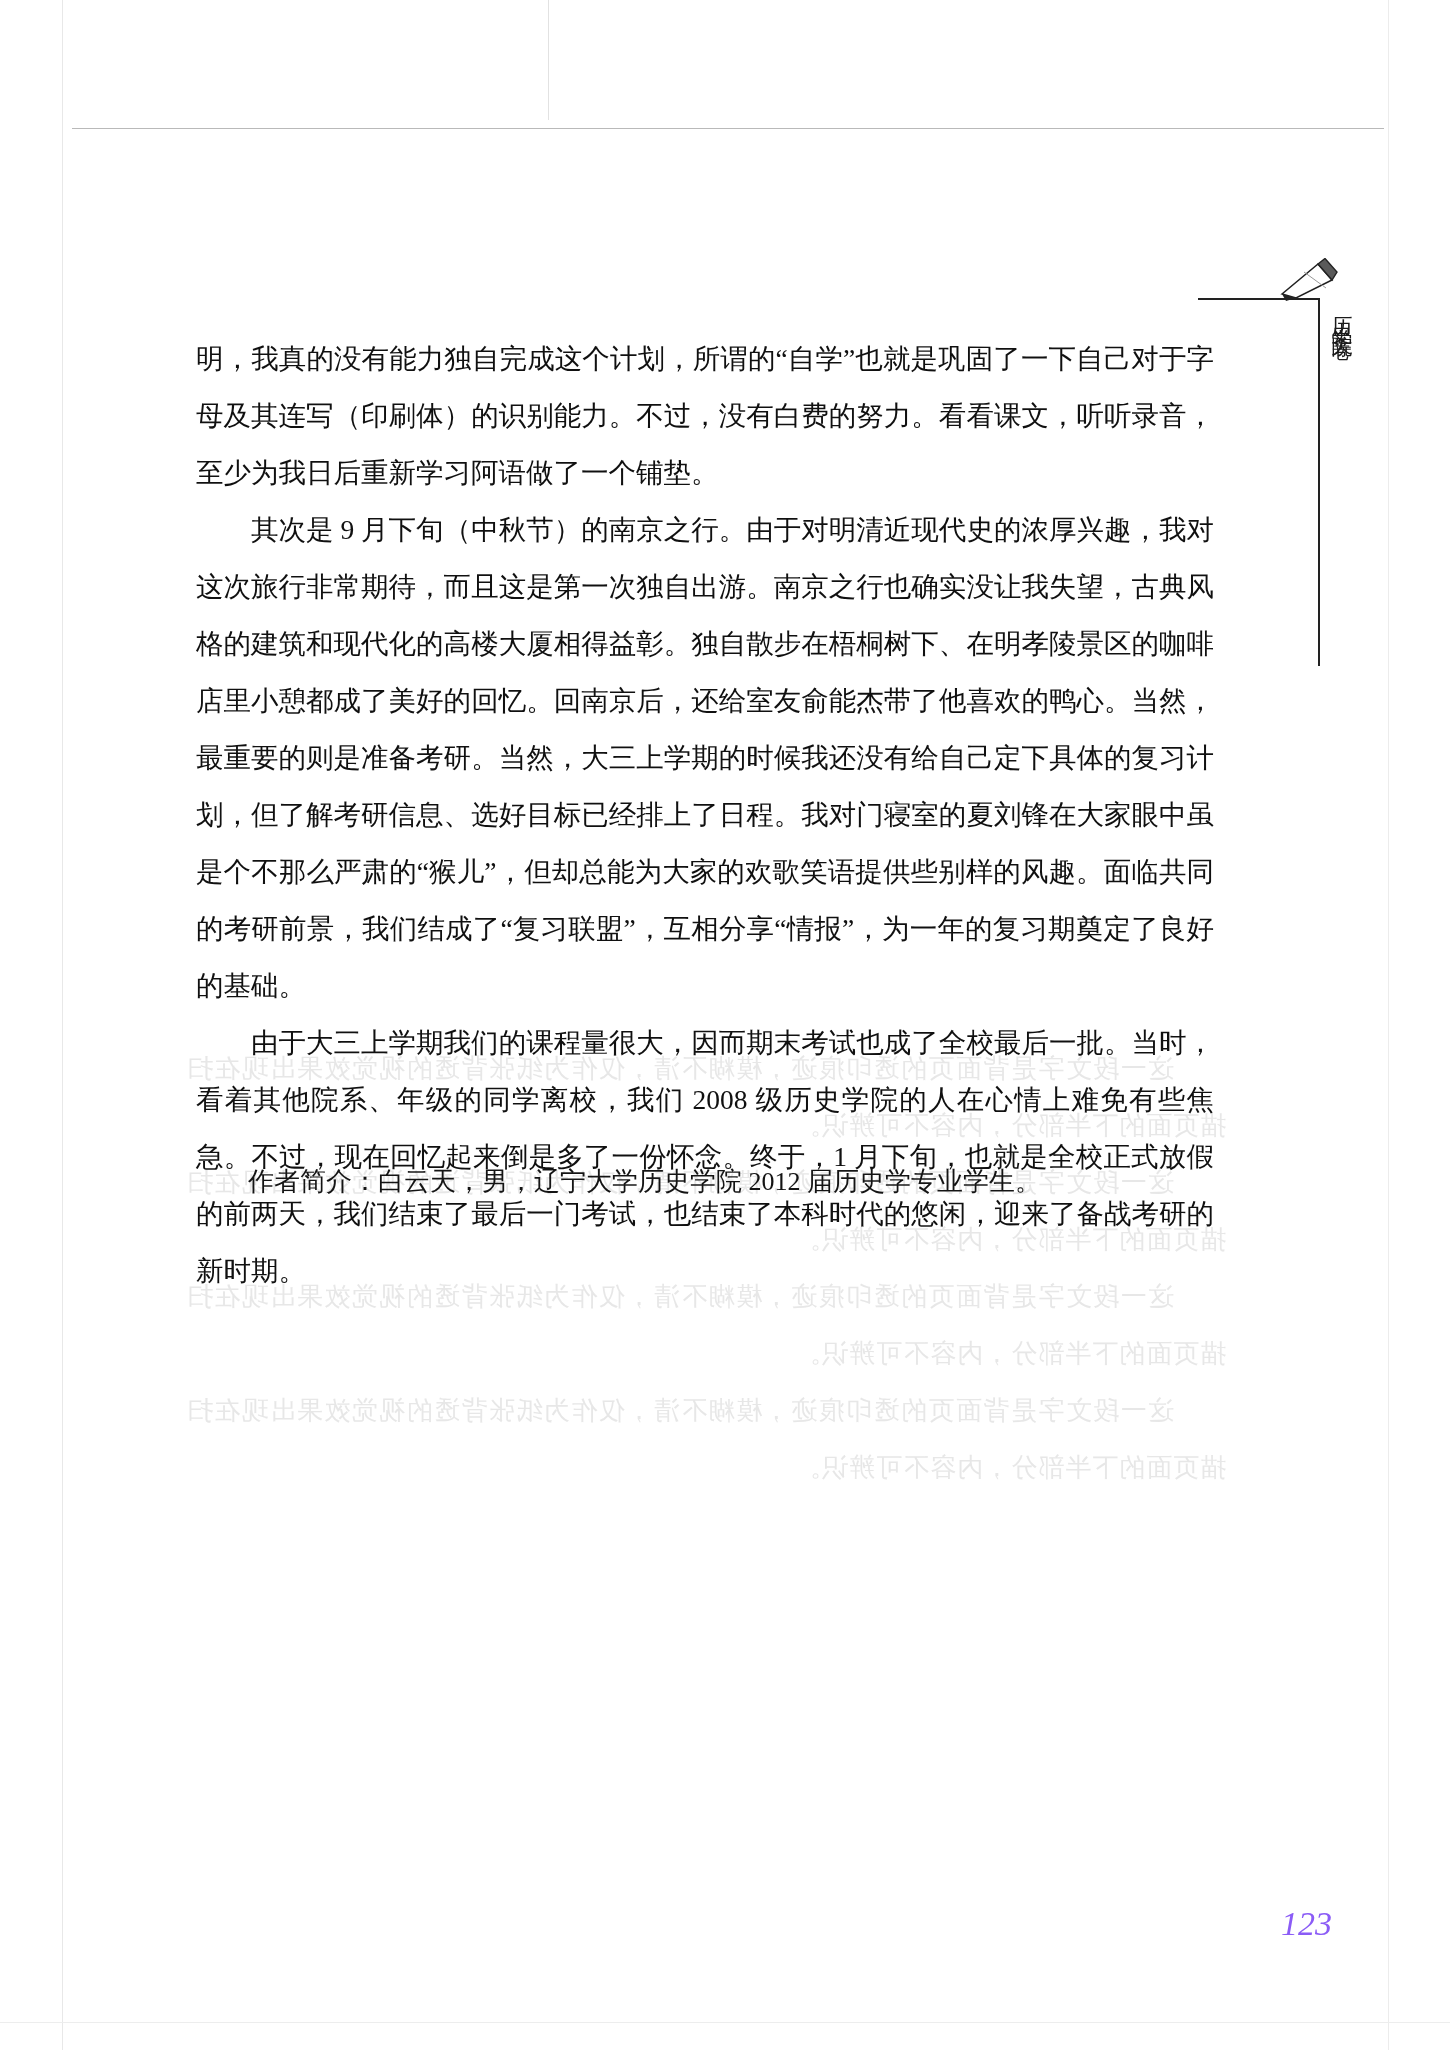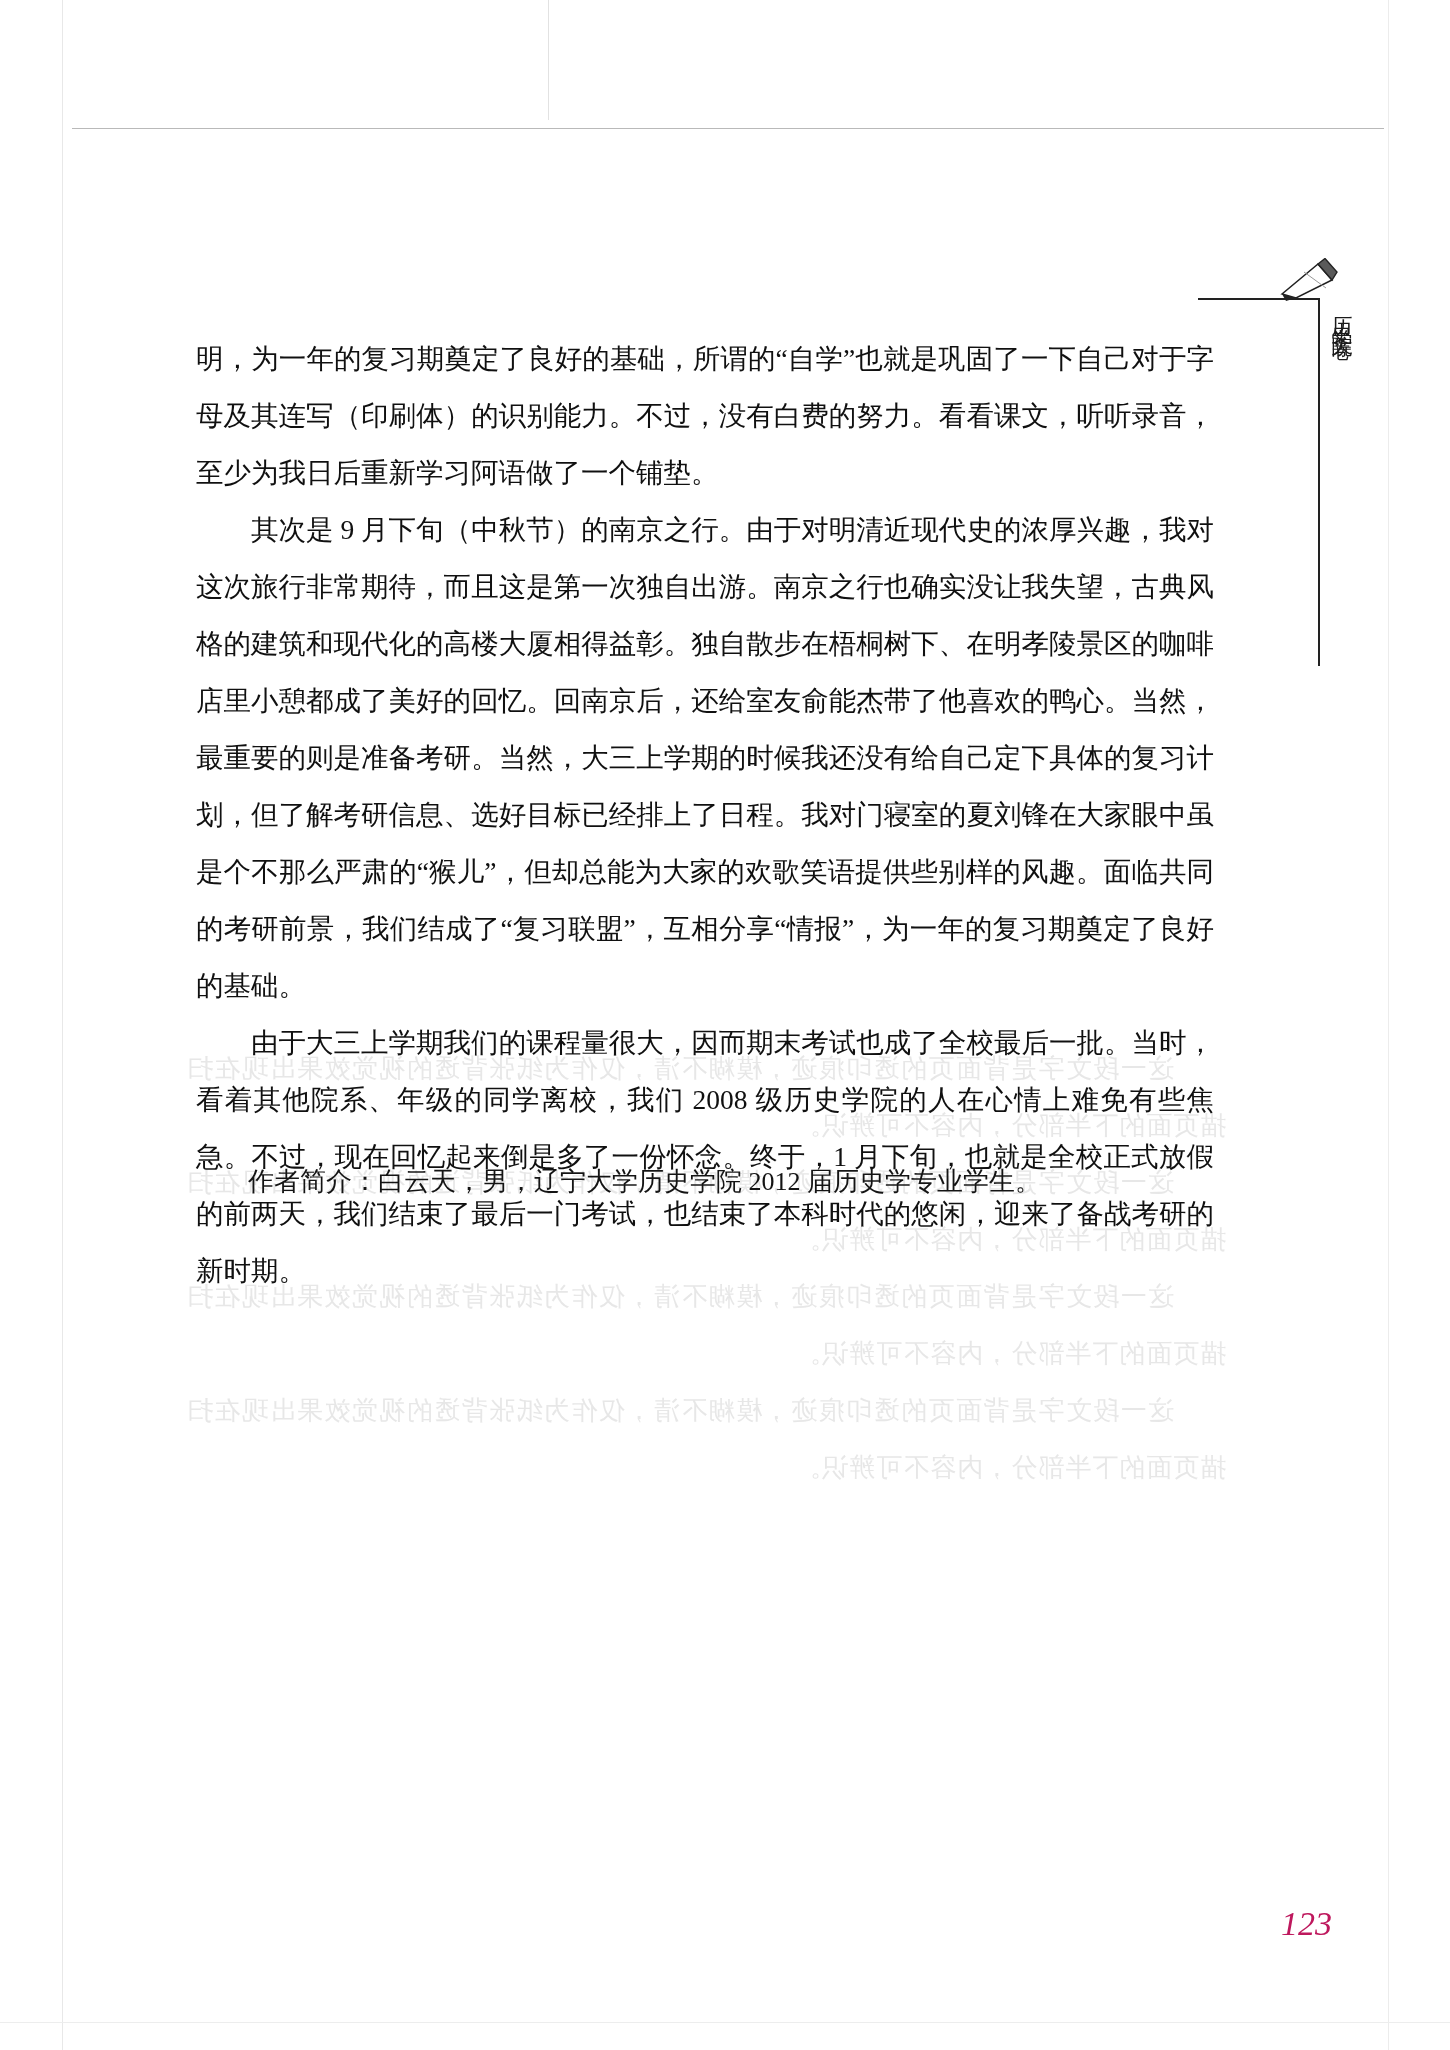--- a/index.html
+++ b/index.html
@@ -137,21 +137,21 @@
   }
 
   
   .folio {
     position: absolute;
     right: 118px;
     top: 1905px;
     font-family: "Liberation Serif", serif;
     font-style: italic;
     font-size: 34px;
-    color: #be185d;
+    color: #8b5cf6;
   }
 
   
   .ghost {
     position: absolute;
     left: 186px;
     top: 1040px;
     width: 1040px;
     font-size: 26px;
     line-height: 57px;
@@ -190,21 +190,21 @@
   <div class="running-head">历史学院卷</div>
 
   <div class="ghost">
     <p>这一段文字是背面页的透印痕迹，模糊不清，仅作为纸张背透的视觉效果出现在扫描页面的下半部分，内容不可辨识。</p>
     <p>这一段文字是背面页的透印痕迹，模糊不清，仅作为纸张背透的视觉效果出现在扫描页面的下半部分，内容不可辨识。</p>
     <p>这一段文字是背面页的透印痕迹，模糊不清，仅作为纸张背透的视觉效果出现在扫描页面的下半部分，内容不可辨识。</p>
     <p>这一段文字是背面页的透印痕迹，模糊不清，仅作为纸张背透的视觉效果出现在扫描页面的下半部分，内容不可辨识。</p>
   </div>
 
   <div class="body-text">
-    <p class="noindent">明，为一年的复习期奠定了良好的基础，所谓的“自学”也就是巩固了一下自己对于字母及其连写（印刷体）的识别能力。不过，没有白费的努力。看看课文，听听录音，至少为我日后重新学习阿语做了一个铺垫。</p>
+    <p class="noindent">明，我真的没有能力独自完成这个计划，所谓的“自学”也就是巩固了一下自己对于字母及其连写（印刷体）的识别能力。不过，没有白费的努力。看看课文，听听录音，至少为我日后重新学习阿语做了一个铺垫。</p>
     <p>其次是 9 月下旬（中秋节）的南京之行。由于对明清近现代史的浓厚兴趣，我对这次旅行非常期待，而且这是第一次独自出游。南京之行也确实没让我失望，古典风格的建筑和现代化的高楼大厦相得益彰。独自散步在梧桐树下、在明孝陵景区的咖啡店里小憩都成了美好的回忆。回南京后，还给室友俞能杰带了他喜欢的鸭心。当然，最重要的则是准备考研。当然，大三上学期的时候我还没有给自己定下具体的复习计划，但了解考研信息、选好目标已经排上了日程。我对门寝室的夏刘锋在大家眼中虽是个不那么严肃的“猴儿”，但却总能为大家的欢歌笑语提供些别样的风趣。面临共同的考研前景，我们结成了“复习联盟”，互相分享“情报”，为一年的复习期奠定了良好的基础。</p>
     <p>由于大三上学期我们的课程量很大，因而期末考试也成了全校最后一批。当时，看着其他院系、年级的同学离校，我们 2008 级历史学院的人在心情上难免有些焦急。不过，现在回忆起来倒是多了一份怀念。终于，1 月下旬，也就是全校正式放假的前两天，我们结束了最后一门考试，也结束了本科时代的悠闲，迎来了备战考研的新时期。</p>
   </div>
 
   <div class="author-note">作者简介：白云天，男，辽宁大学历史学院 2012 届历史学专业学生。</div>
 
   <div class="folio">123</div>
 
 </div>
 

